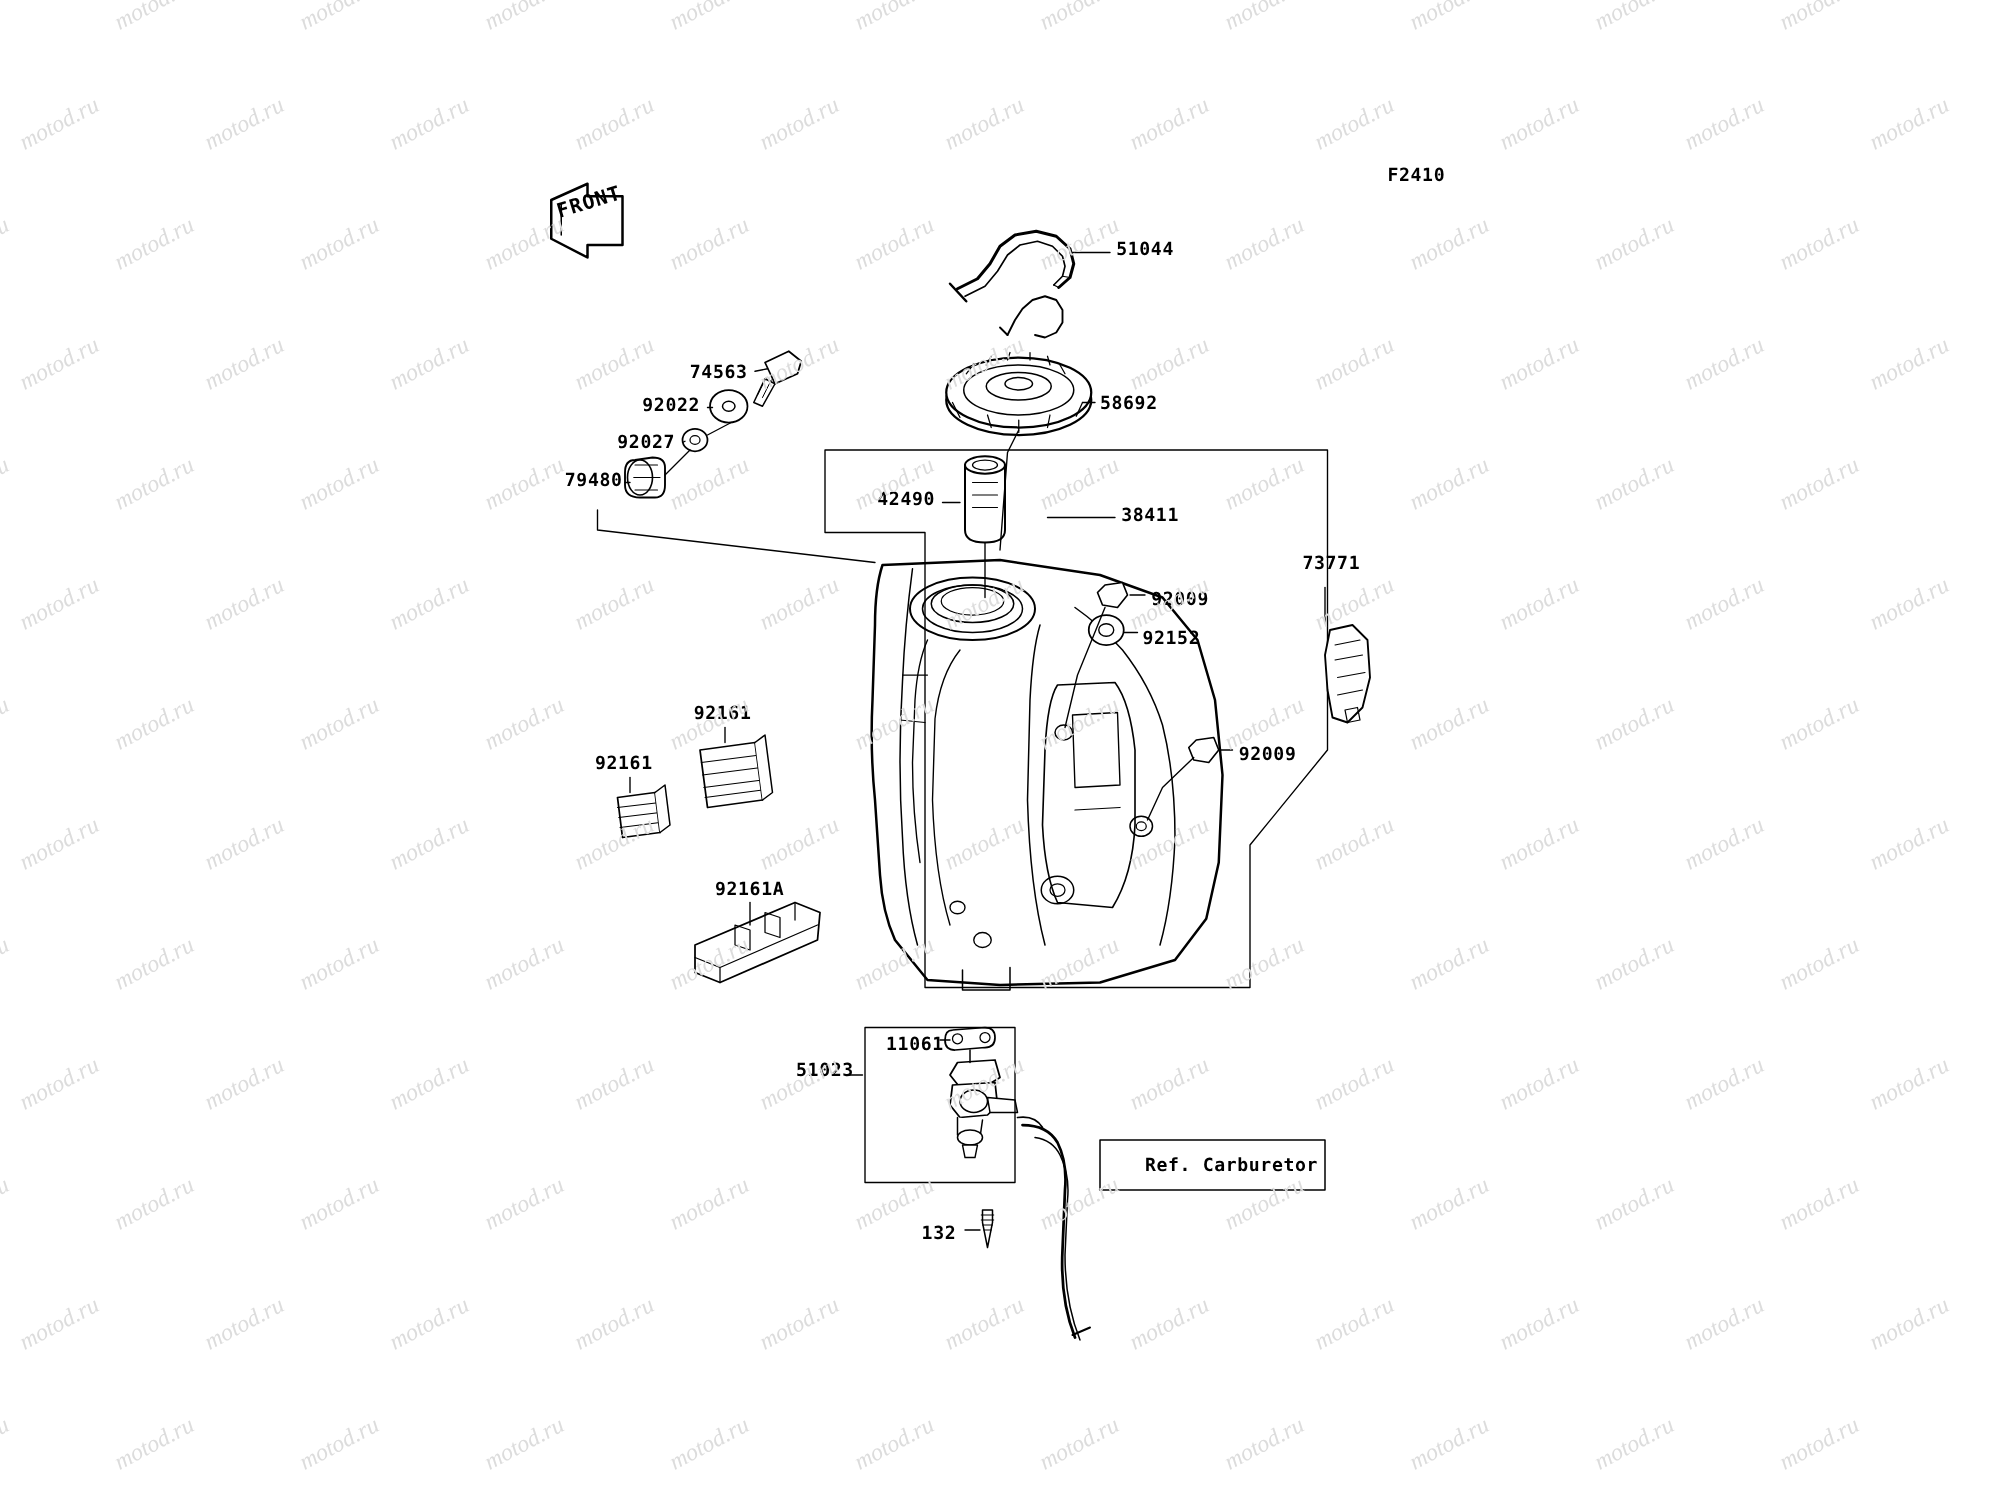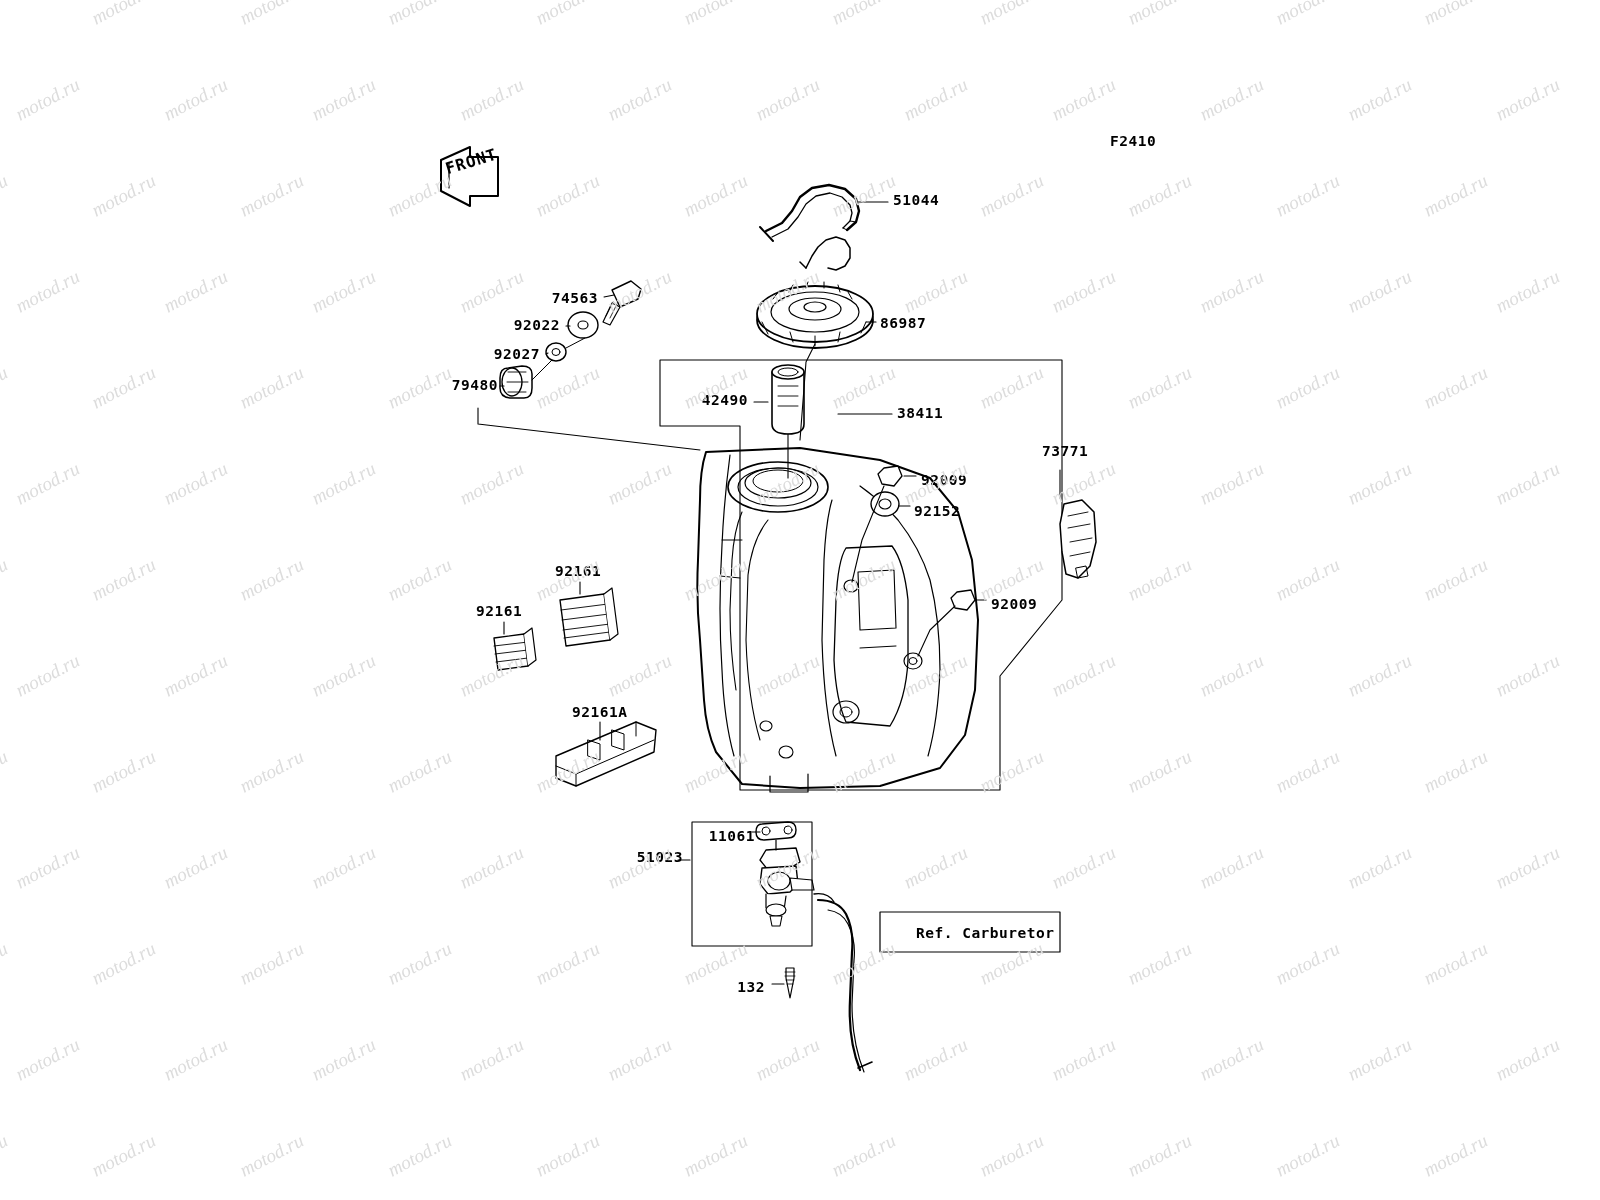--- a/index.html
+++ b/index.html
@@ -258,21 +258,21 @@
 
         <path d="M784 984 L772 984"></path>
       </g>
     </g>
   </svg>
 
   <div class="diagram">
     <div class="lbl code" style="left:1074px;top:133px;margin-left:36px;">F2410</div>
 
     <div class="lbl code" style="left:893px;top:192px;">51044</div>
-    <div class="lbl code" style="left:880px;top:315px;">86987</div>
+    <div class="lbl code" style="left:880px;top:315px;">58692</div>
     <div class="lbl code right" style="left:598px;top:290px;">74563</div>
     <div class="lbl code right" style="left:560px;top:317px;">92022</div>
     <div class="lbl code right" style="left:540px;top:346px;">92027</div>
     <div class="lbl code right" style="left:498px;top:377px;">79480</div>
     <div class="lbl code right" style="left:748px;top:392px;">42490</div>
     <div class="lbl code" style="left:897px;top:405px;">38411</div>
     <div class="lbl code" style="left:921px;top:472px;">92009</div>
     <div class="lbl code" style="left:914px;top:503px;">92152</div>
     <div class="lbl code" style="left:1042px;top:443px;">73771</div>
     <div class="lbl code" style="left:991px;top:596px;">92009</div>

